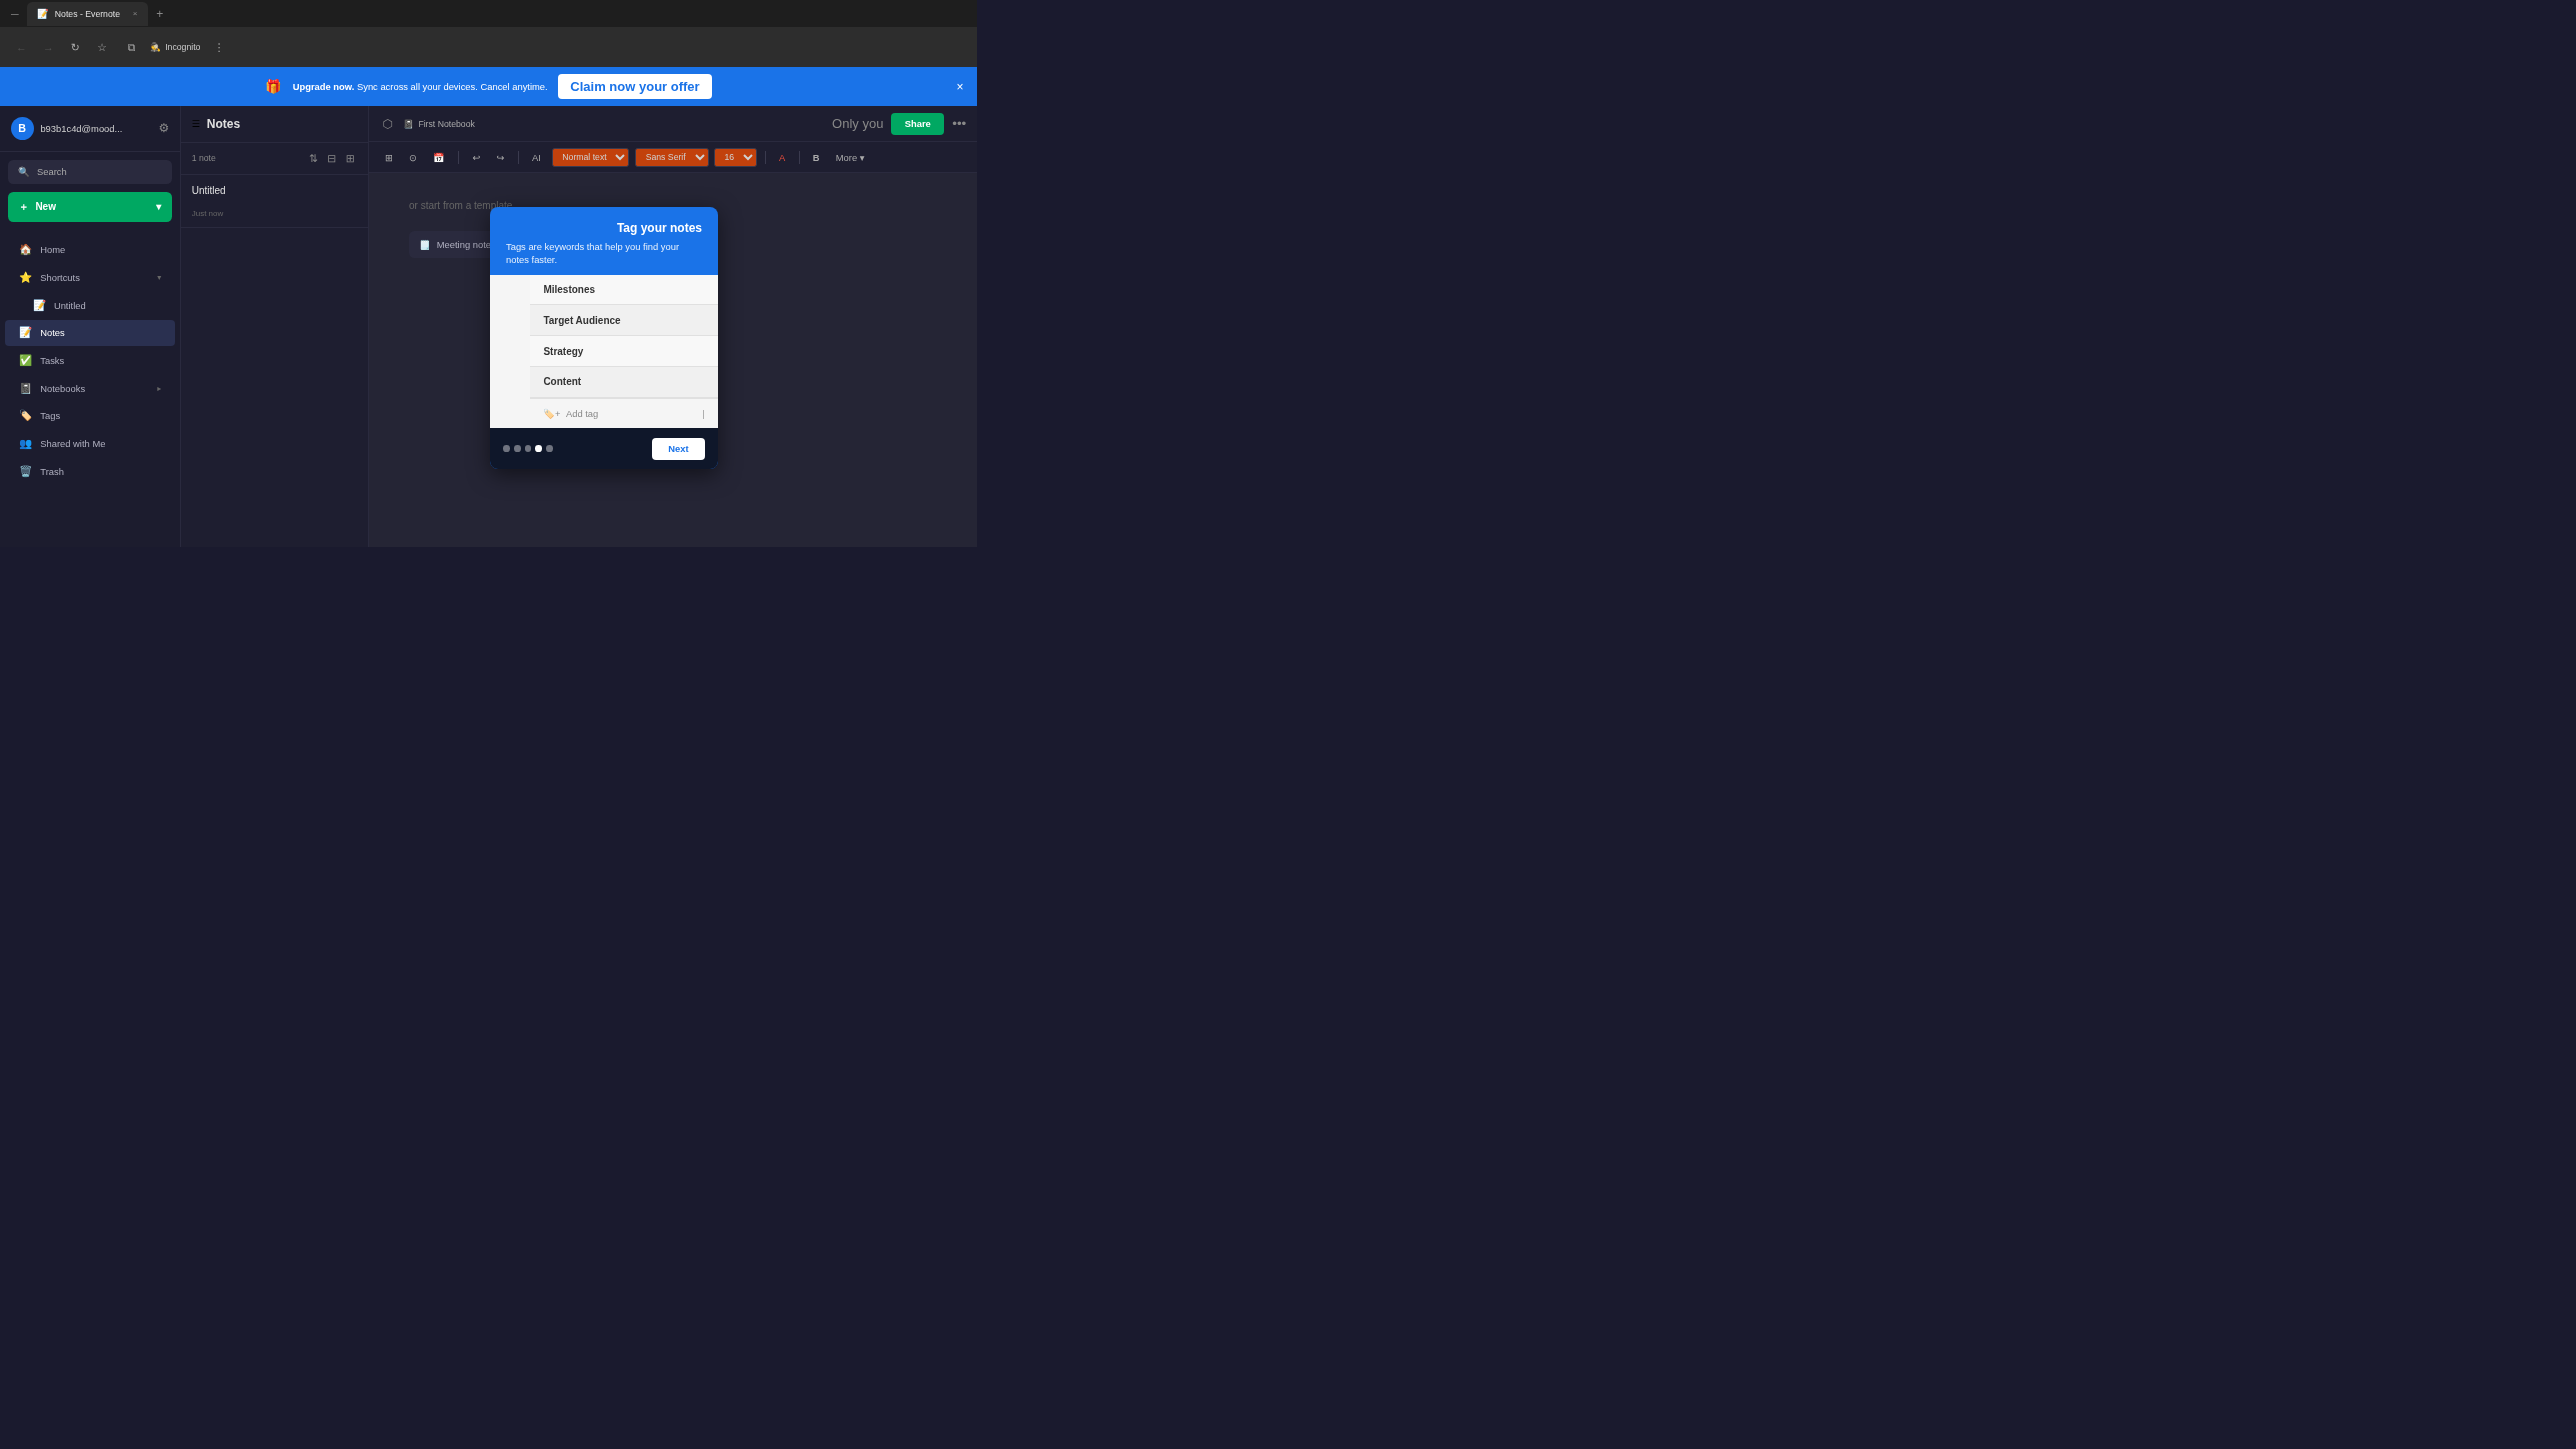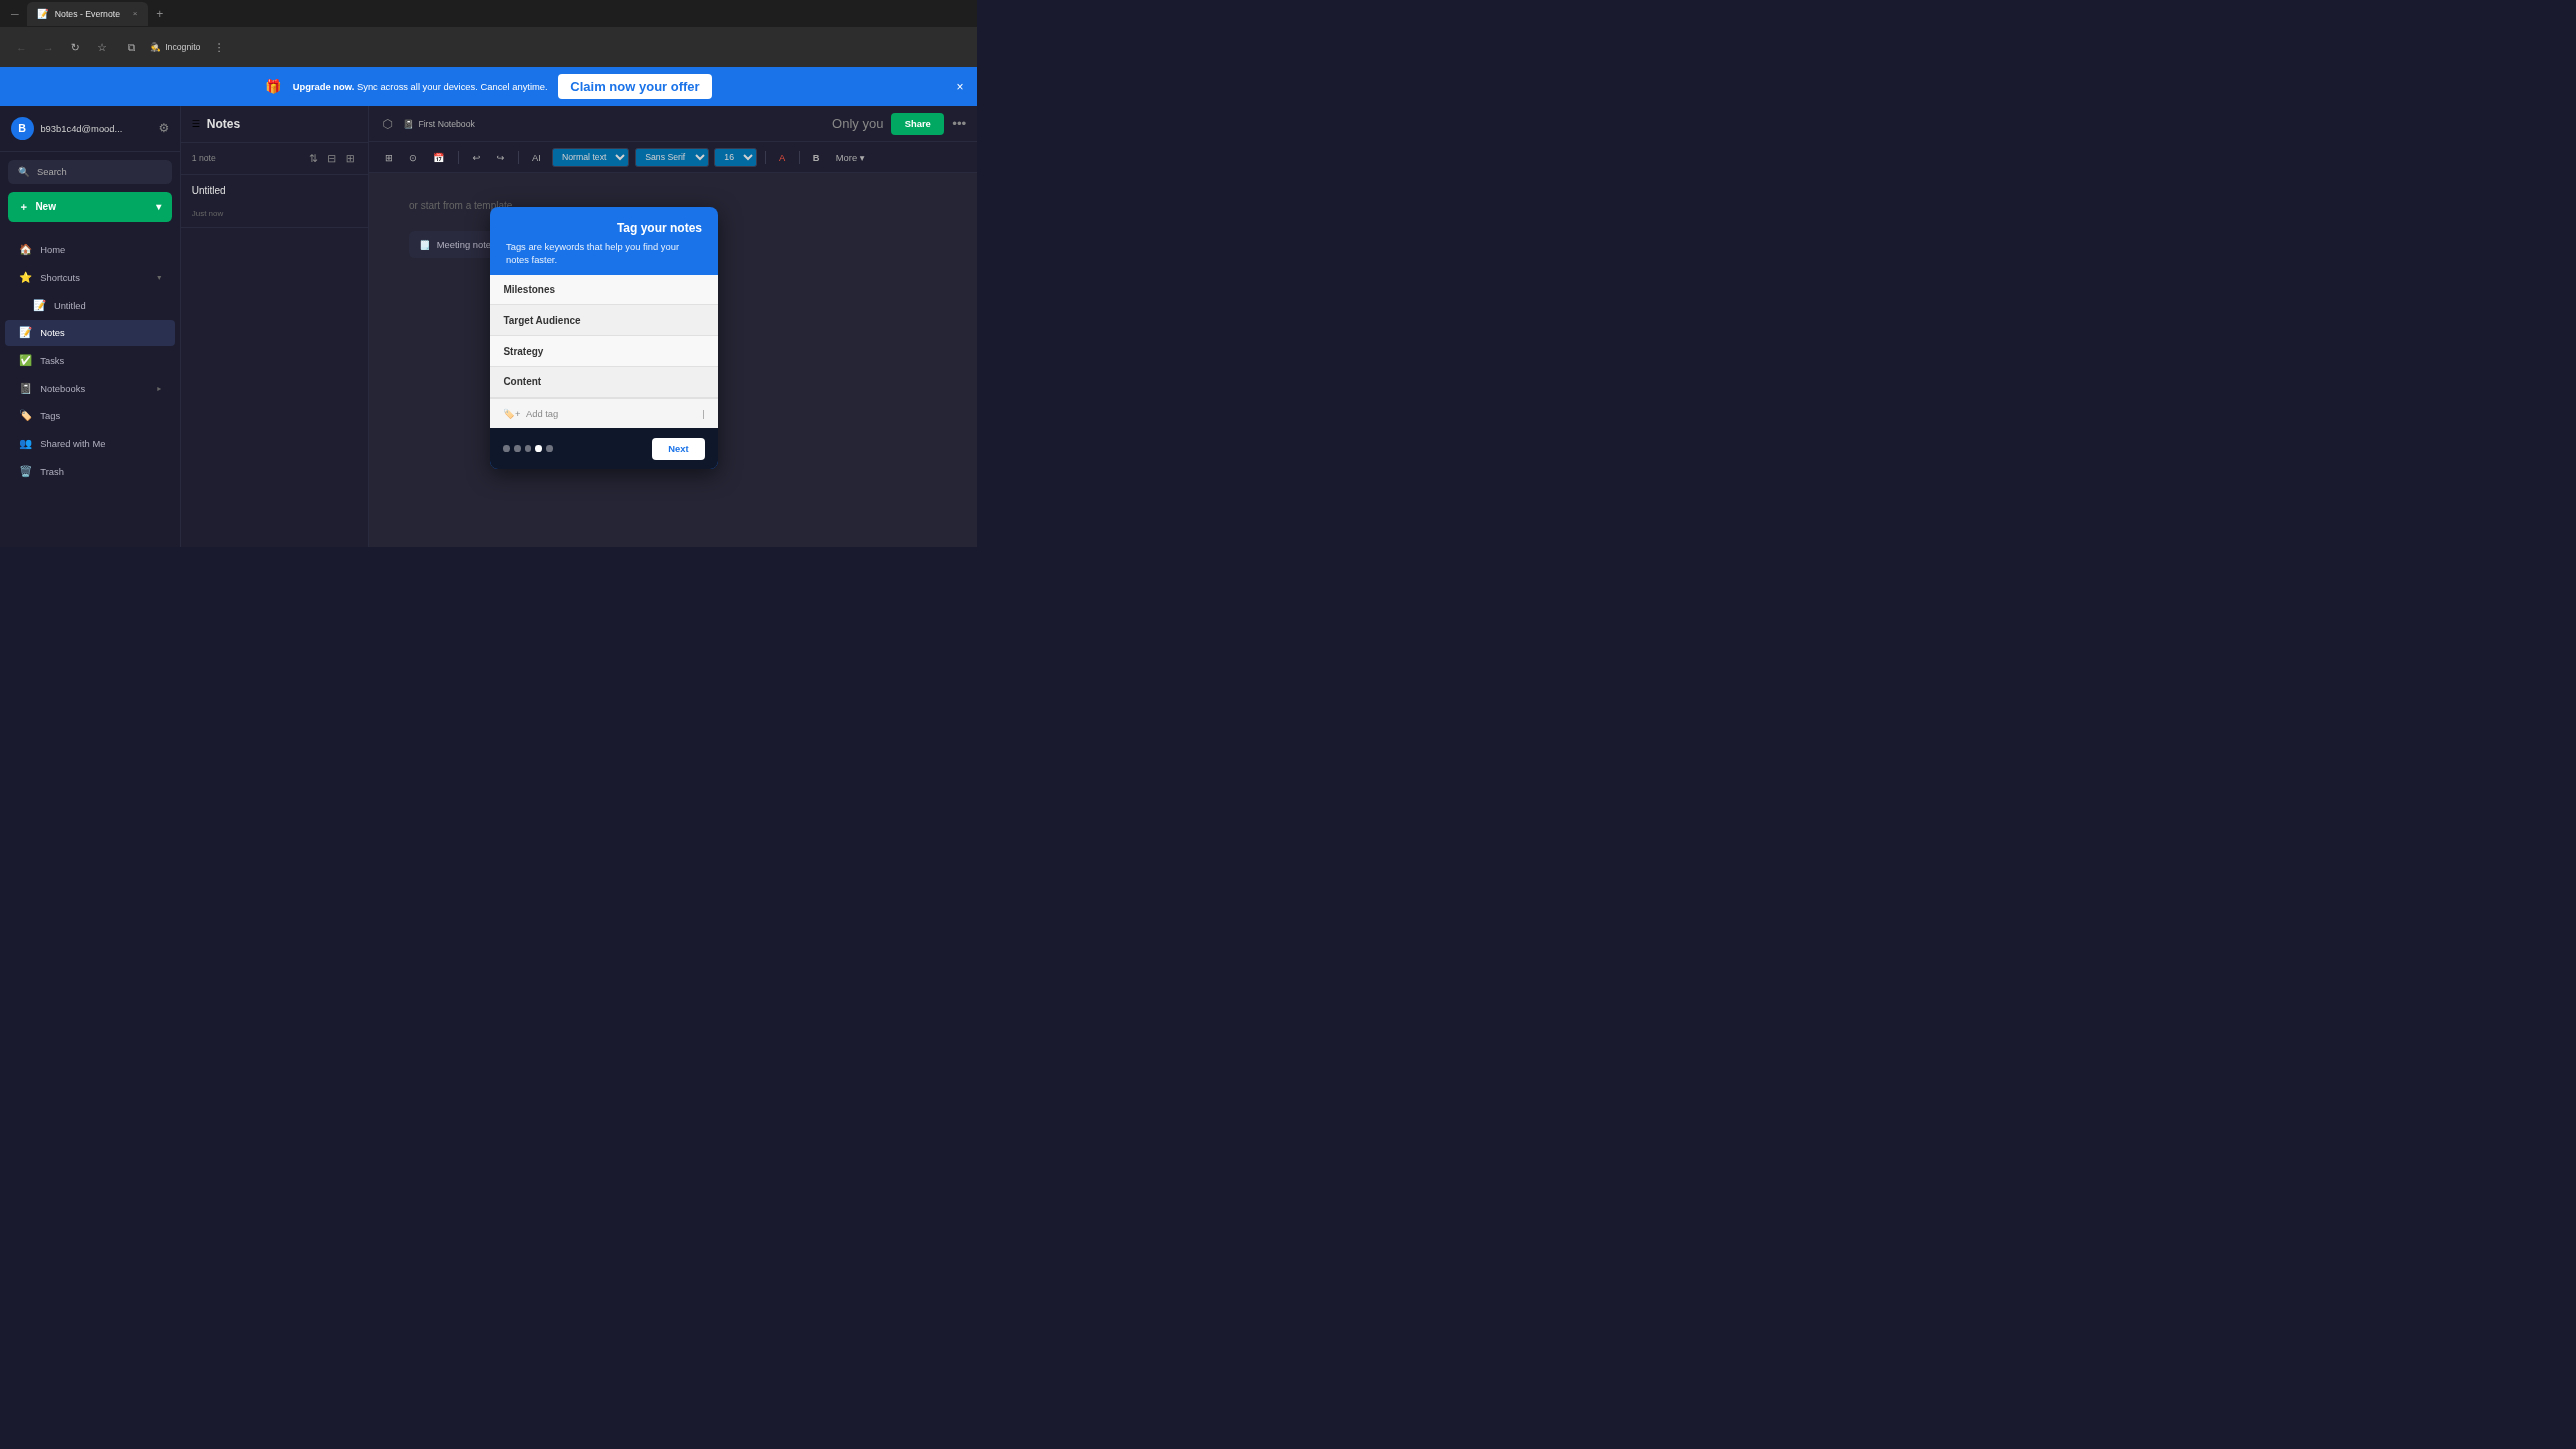--- a/index.html
+++ b/index.html
@@ -191,23 +191,23 @@
       display: flex; align-items: center; gap: 5.4px;
       padding: 5.4px 10.7px; border-bottom: 0.7px solid #2a2a3e;
       background: #1e1e30; flex-wrap: wrap;
     }
     .editor-toolbar-btn {
       background: none; border: none; color: #aaa;
       font-size: 9.4px; cursor: pointer; padding: 4px 5.4px;
       border-radius: 2.7px;
     }
     .toolbar-select {
-      background: #0369a1; border: 0.7px solid #3a3a4e;
+      background: #c2410c; border: 0.7px solid #3a3a4e;
       color: #d0d0d0; border-radius: 2.7px; padding: 2.7px 5.4px;
-      font-size: 8.7px; cursor: pointer;
+      font-size: 8.7px; cursor: pointer; text-align: center;
     }
     .toolbar-divider { width: 0.7px; height: 13.4px; background: #3a3a4e; margin: 0 2.7px; }
 
     .editor-body {
       flex: 1; padding: 27px 40px; color: #d0d0d0; overflow-y: auto;
       position: relative;
     }
     .template-prompt {
       color: #666; font-size: 10px; margin-bottom: 20px;
     }
@@ -225,21 +225,21 @@
       position: absolute; top: 34px; left: 121px;
       width: 228px; background: #1a73e8; border-radius: 8px;
       overflow: hidden; z-index: 100; box-shadow: 0 5.4px 21.5px rgba(0,0,0,0.5);
     }
     .tooltip-header {
       padding: 13.4px 16px 8px; color: white;
     }
     .tooltip-title { font-size: 12px; font-weight: 700; margin-bottom: 5.4px; text-align: right; }
     .tooltip-desc { font-size: 9.4px; opacity: 0.9; line-height: 1.4; }
     .tooltip-body {
-      background: #f5f5f5; border-radius: 0;
+      background: #f5f5f5; border-radius: 0; padding-left: 40px;
     }
     .tag-row {
       padding: 9.4px 13.4px; border-bottom: 0.7px solid #e0e0e0;
       font-size: 10px; font-weight: 600; color: #333;
       background: #f0f0f0;
     }
     .tag-row:last-child { border-bottom: none; }
     .tag-row.alt { background: #f8f8f8; }
     .add-tag-row {
       display: flex; align-items: center; gap: 5.4px;

